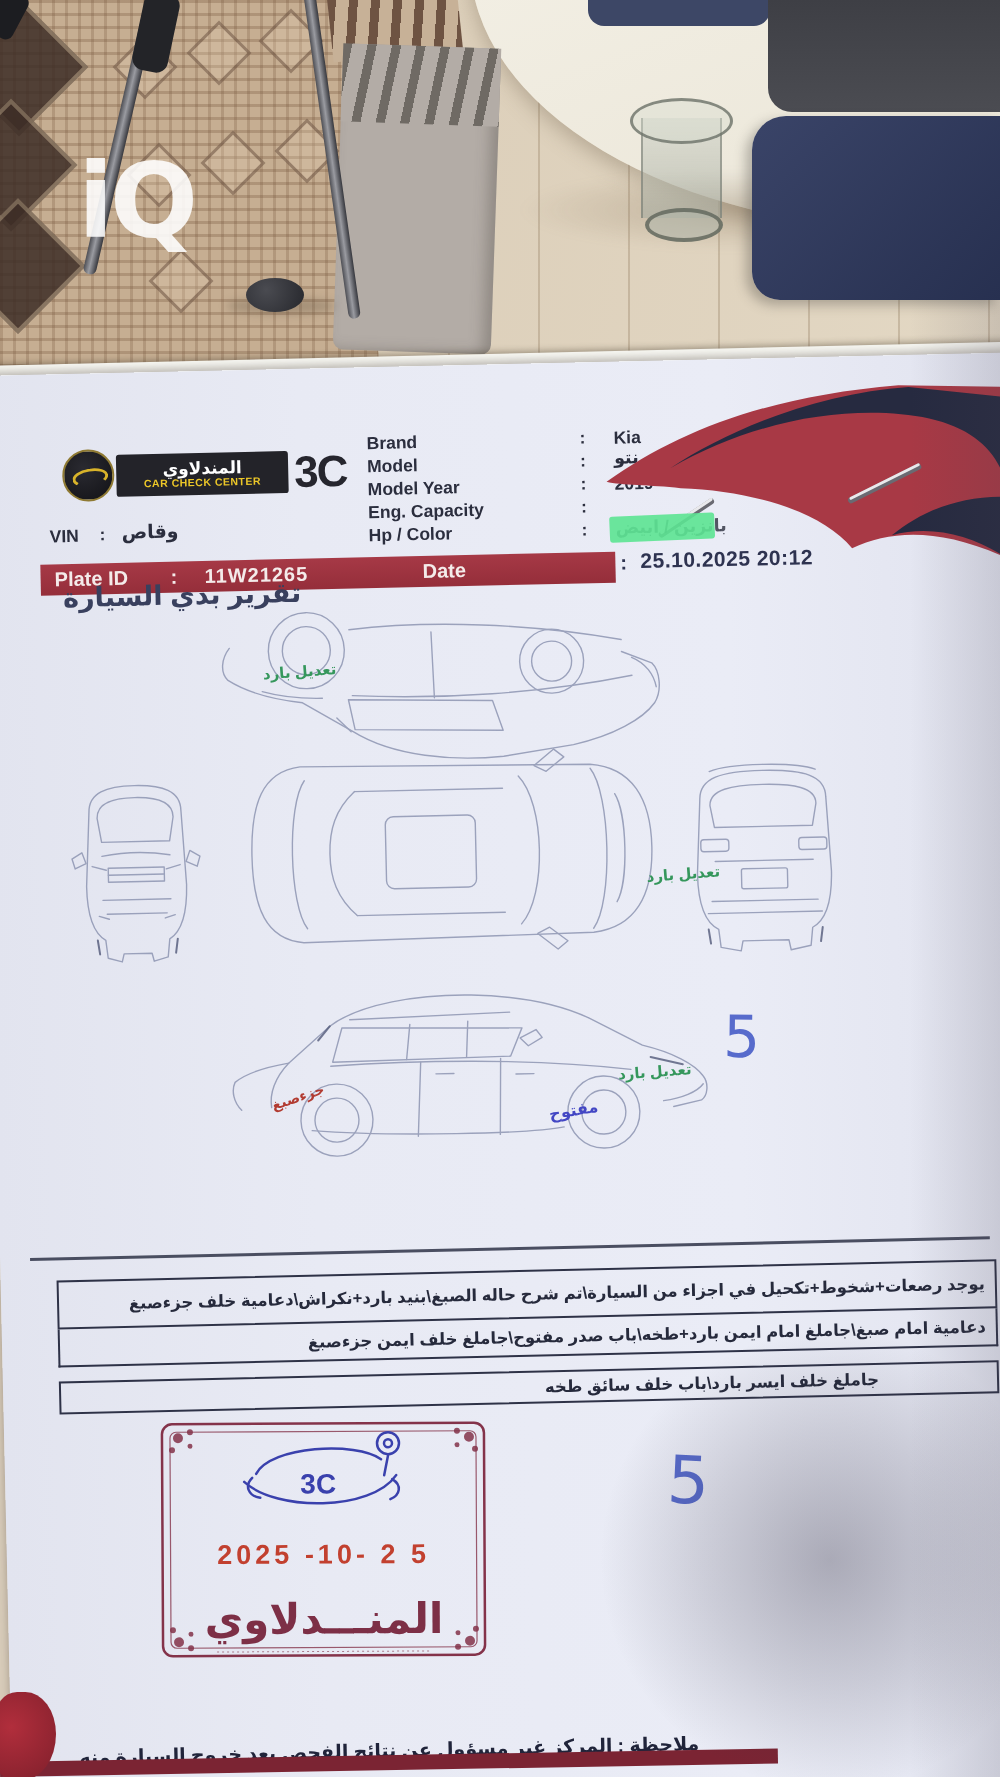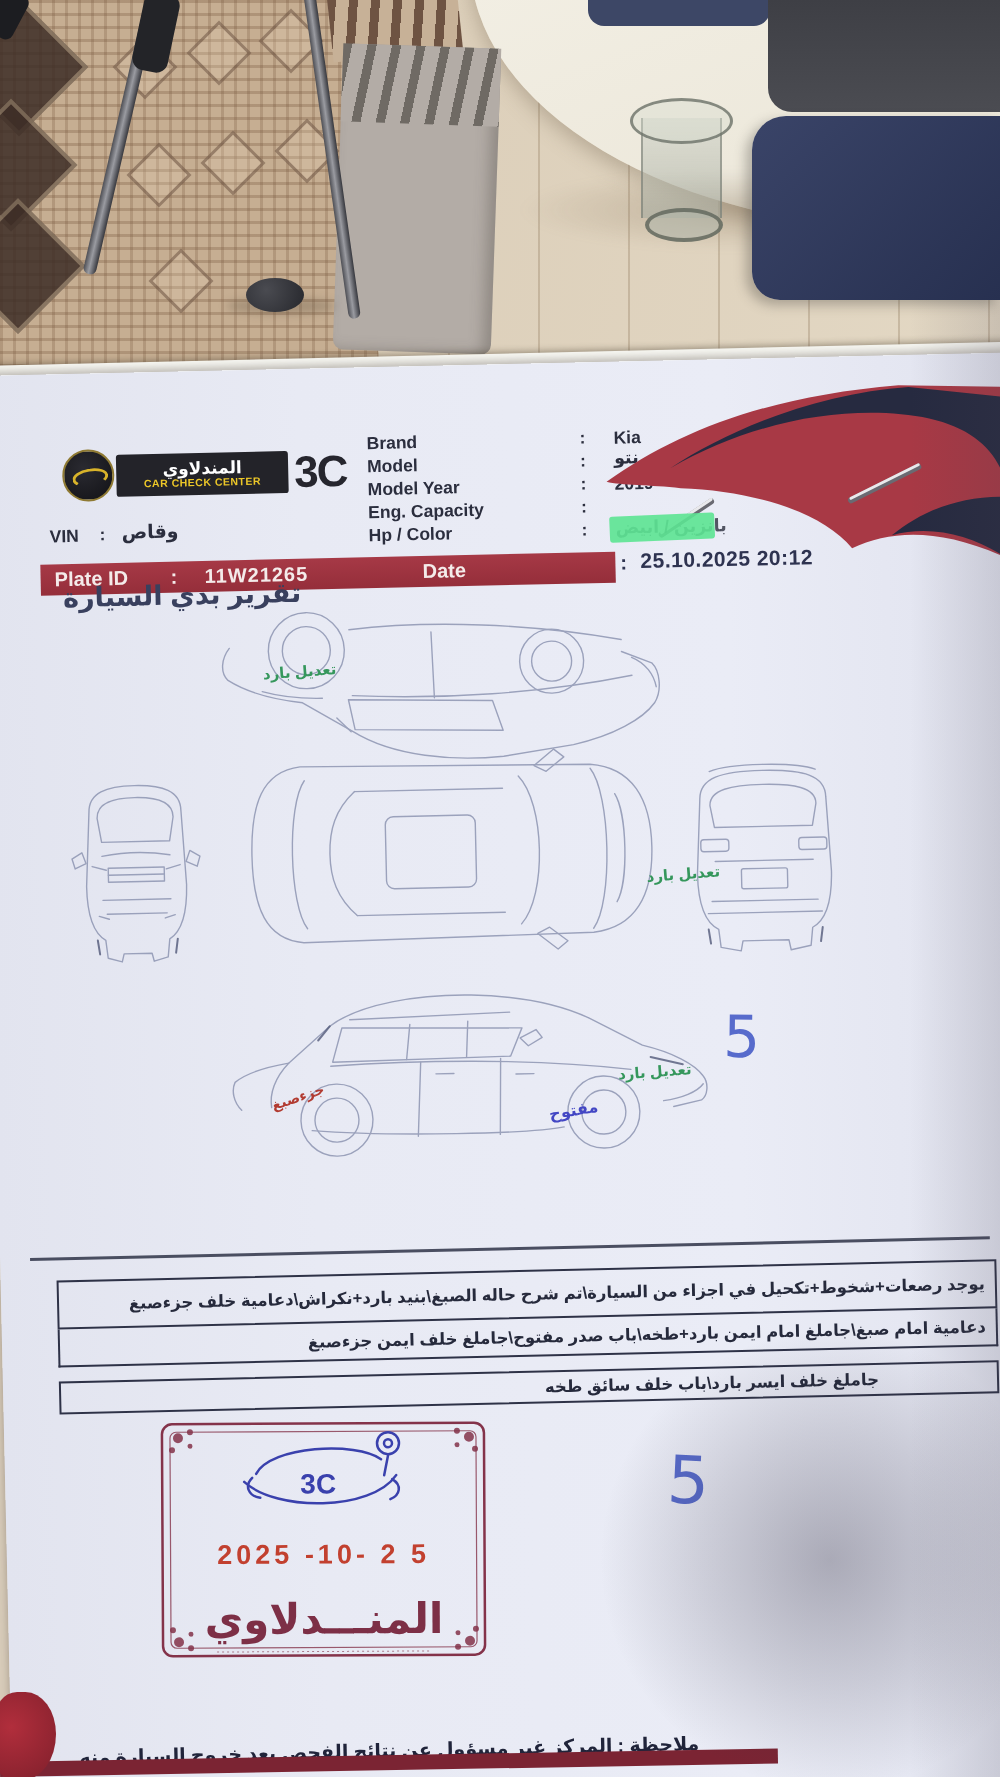--- a/index.html
+++ b/index.html
@@ -166,20 +166,21 @@
     </div>
 
   <div class="abs rod-shadow"></div>
   <div class="abs rod rodA"></div>
   <div class="abs capA"></div>
   <div class="abs rod rodB"></div>
   <div class="abs footB"></div>
   <div class="abs rod rodC"></div>
   <div class="abs capC"></div>
 
+  <div class="abs iq">iQ</div>
 
   <div class="abs paper-under"></div>
   <div class="abs paper">
 
     <div class="abs logo-circle">
       <div class="logo-car"></div>
     </div>
     <div class="abs logo-banner">
       <div class="ar">المندلاوي</div>
       <div class="en">CAR CHECK CENTER</div>

